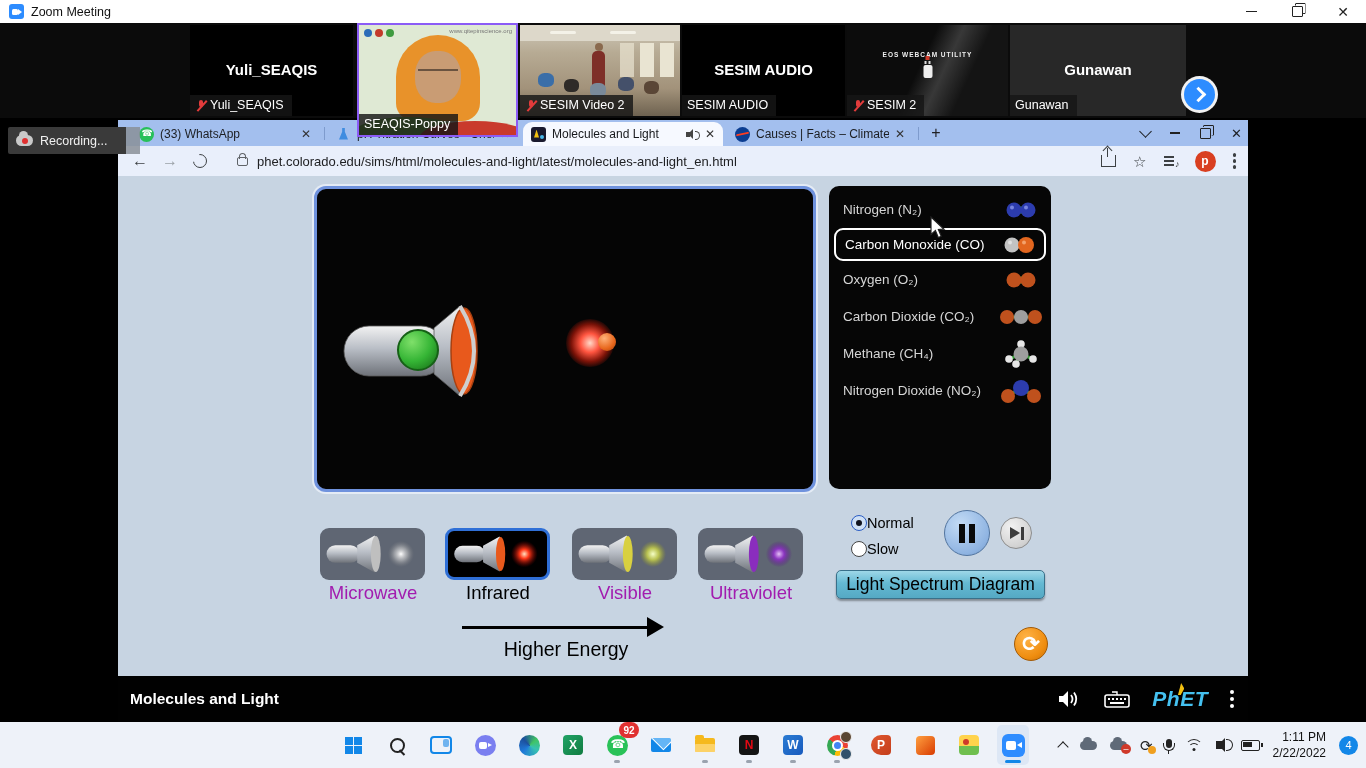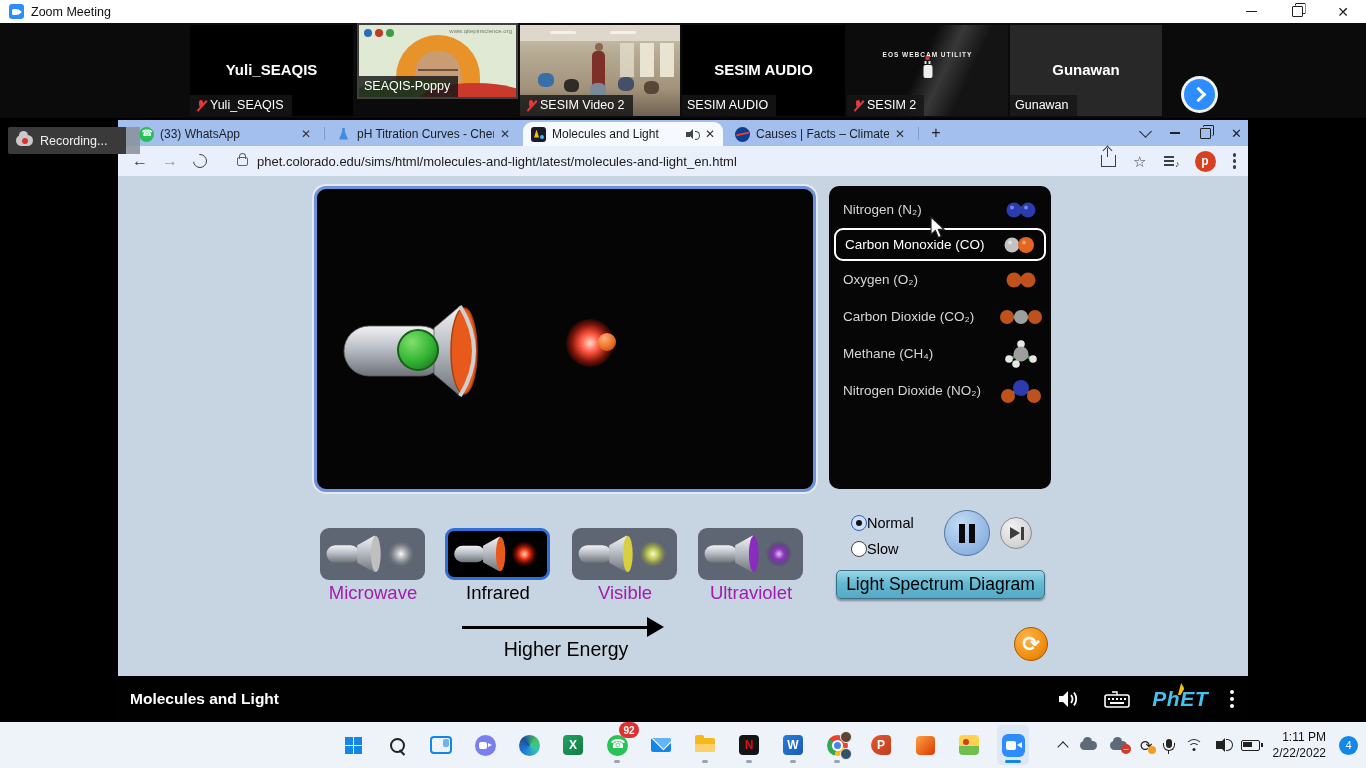--- a/index.html
+++ b/index.html
@@ -26,21 +26,21 @@
   .strip{position:absolute;left:0;top:23px;width:1366px;height:95px;background:#0b0b0b;z-index:30;}
   .tile{position:absolute;top:2px;height:91px;background:#000;overflow:hidden;}
   .tile .center-name{position:absolute;left:0;right:0;top:50%;transform:translateY(-58%);
         text-align:center;color:#fff;font-weight:bold;font-size:15px;}
   .name-chip{position:absolute;left:0;bottom:0;background:rgba(22,22,22,.82);color:#fff;
         font-size:12.5px;padding:3px 8px 4px 5px;display:flex;align-items:center;gap:4px;max-width:95%;white-space:nowrap;}
   .mic-muted{width:11px;height:13px;position:relative;flex:0 0 auto;}
   .mic-muted:before{content:"";position:absolute;left:3.5px;top:1px;width:4px;height:7px;background:#e23b3b;border-radius:2px;}
   .mic-muted:after{content:"";position:absolute;left:0;top:6px;width:14px;height:1.8px;background:#e23b3b;transform:rotate(-48deg);}
   
-  .tile.poppy{background:#dfe9d4;border:2px solid #404040;top:0;height:76px;box-sizing:border-box;}
+  .tile.poppy{background:#dfe9d4;border:2px solid #8b5cf6;top:0;height:114px;box-sizing:border-box;}
   .poppy .scarf{position:absolute;left:50%;top:10px;transform:translateX(-50%);width:84px;height:86px;
         background:#e8922a;border-radius:42px 42px 18px 18px;}
   .poppy .face{position:absolute;left:50%;top:26px;transform:translateX(-50%);width:46px;height:52px;
         background:#c99c74;border-radius:45%;}
   .poppy .glasses{position:absolute;left:50%;top:44px;transform:translateX(-50%);width:40px;height:9px;
         border-top:2px solid #6a5340;}
   .poppy .wave1{position:absolute;left:-6px;bottom:-16px;width:110px;height:34px;background:#6fbf45;border-radius:50%;}
   .poppy .wave2{position:absolute;right:-14px;bottom:-18px;width:110px;height:32px;background:#c93a2c;border-radius:50%;}
   .poppy .wave3{position:absolute;right:30px;bottom:-22px;width:90px;height:30px;background:#17343f;border-radius:50%;}
   .poppy .logos{position:absolute;left:5px;top:4px;display:flex;gap:3px;}
@@ -366,21 +366,21 @@
 
   <div class="tile eos" style="left:847px;width:161px;">
     <div class="eos-text">EOS WEBCAM UTILITY</div>
     <div class="usb"></div>
     <div class="name-chip">
         <span class="mic-muted"></span>
       <span>SESIM 2</span>
       </div>
   </div>
 
-  <div class="tile gunawan-tile" style="left:1010px;width:152px;">
+  <div class="tile gunawan-tile" style="left:1010px;width:164px;padding-left:12px;">
     <div class="center-name">Gunawan</div>
     <div class="name-chip">
         <span>Gunawan</span>
       </div>
   </div>
 
   <div class="next-btn"></div>
 </div>
 
 <div class="recording">

